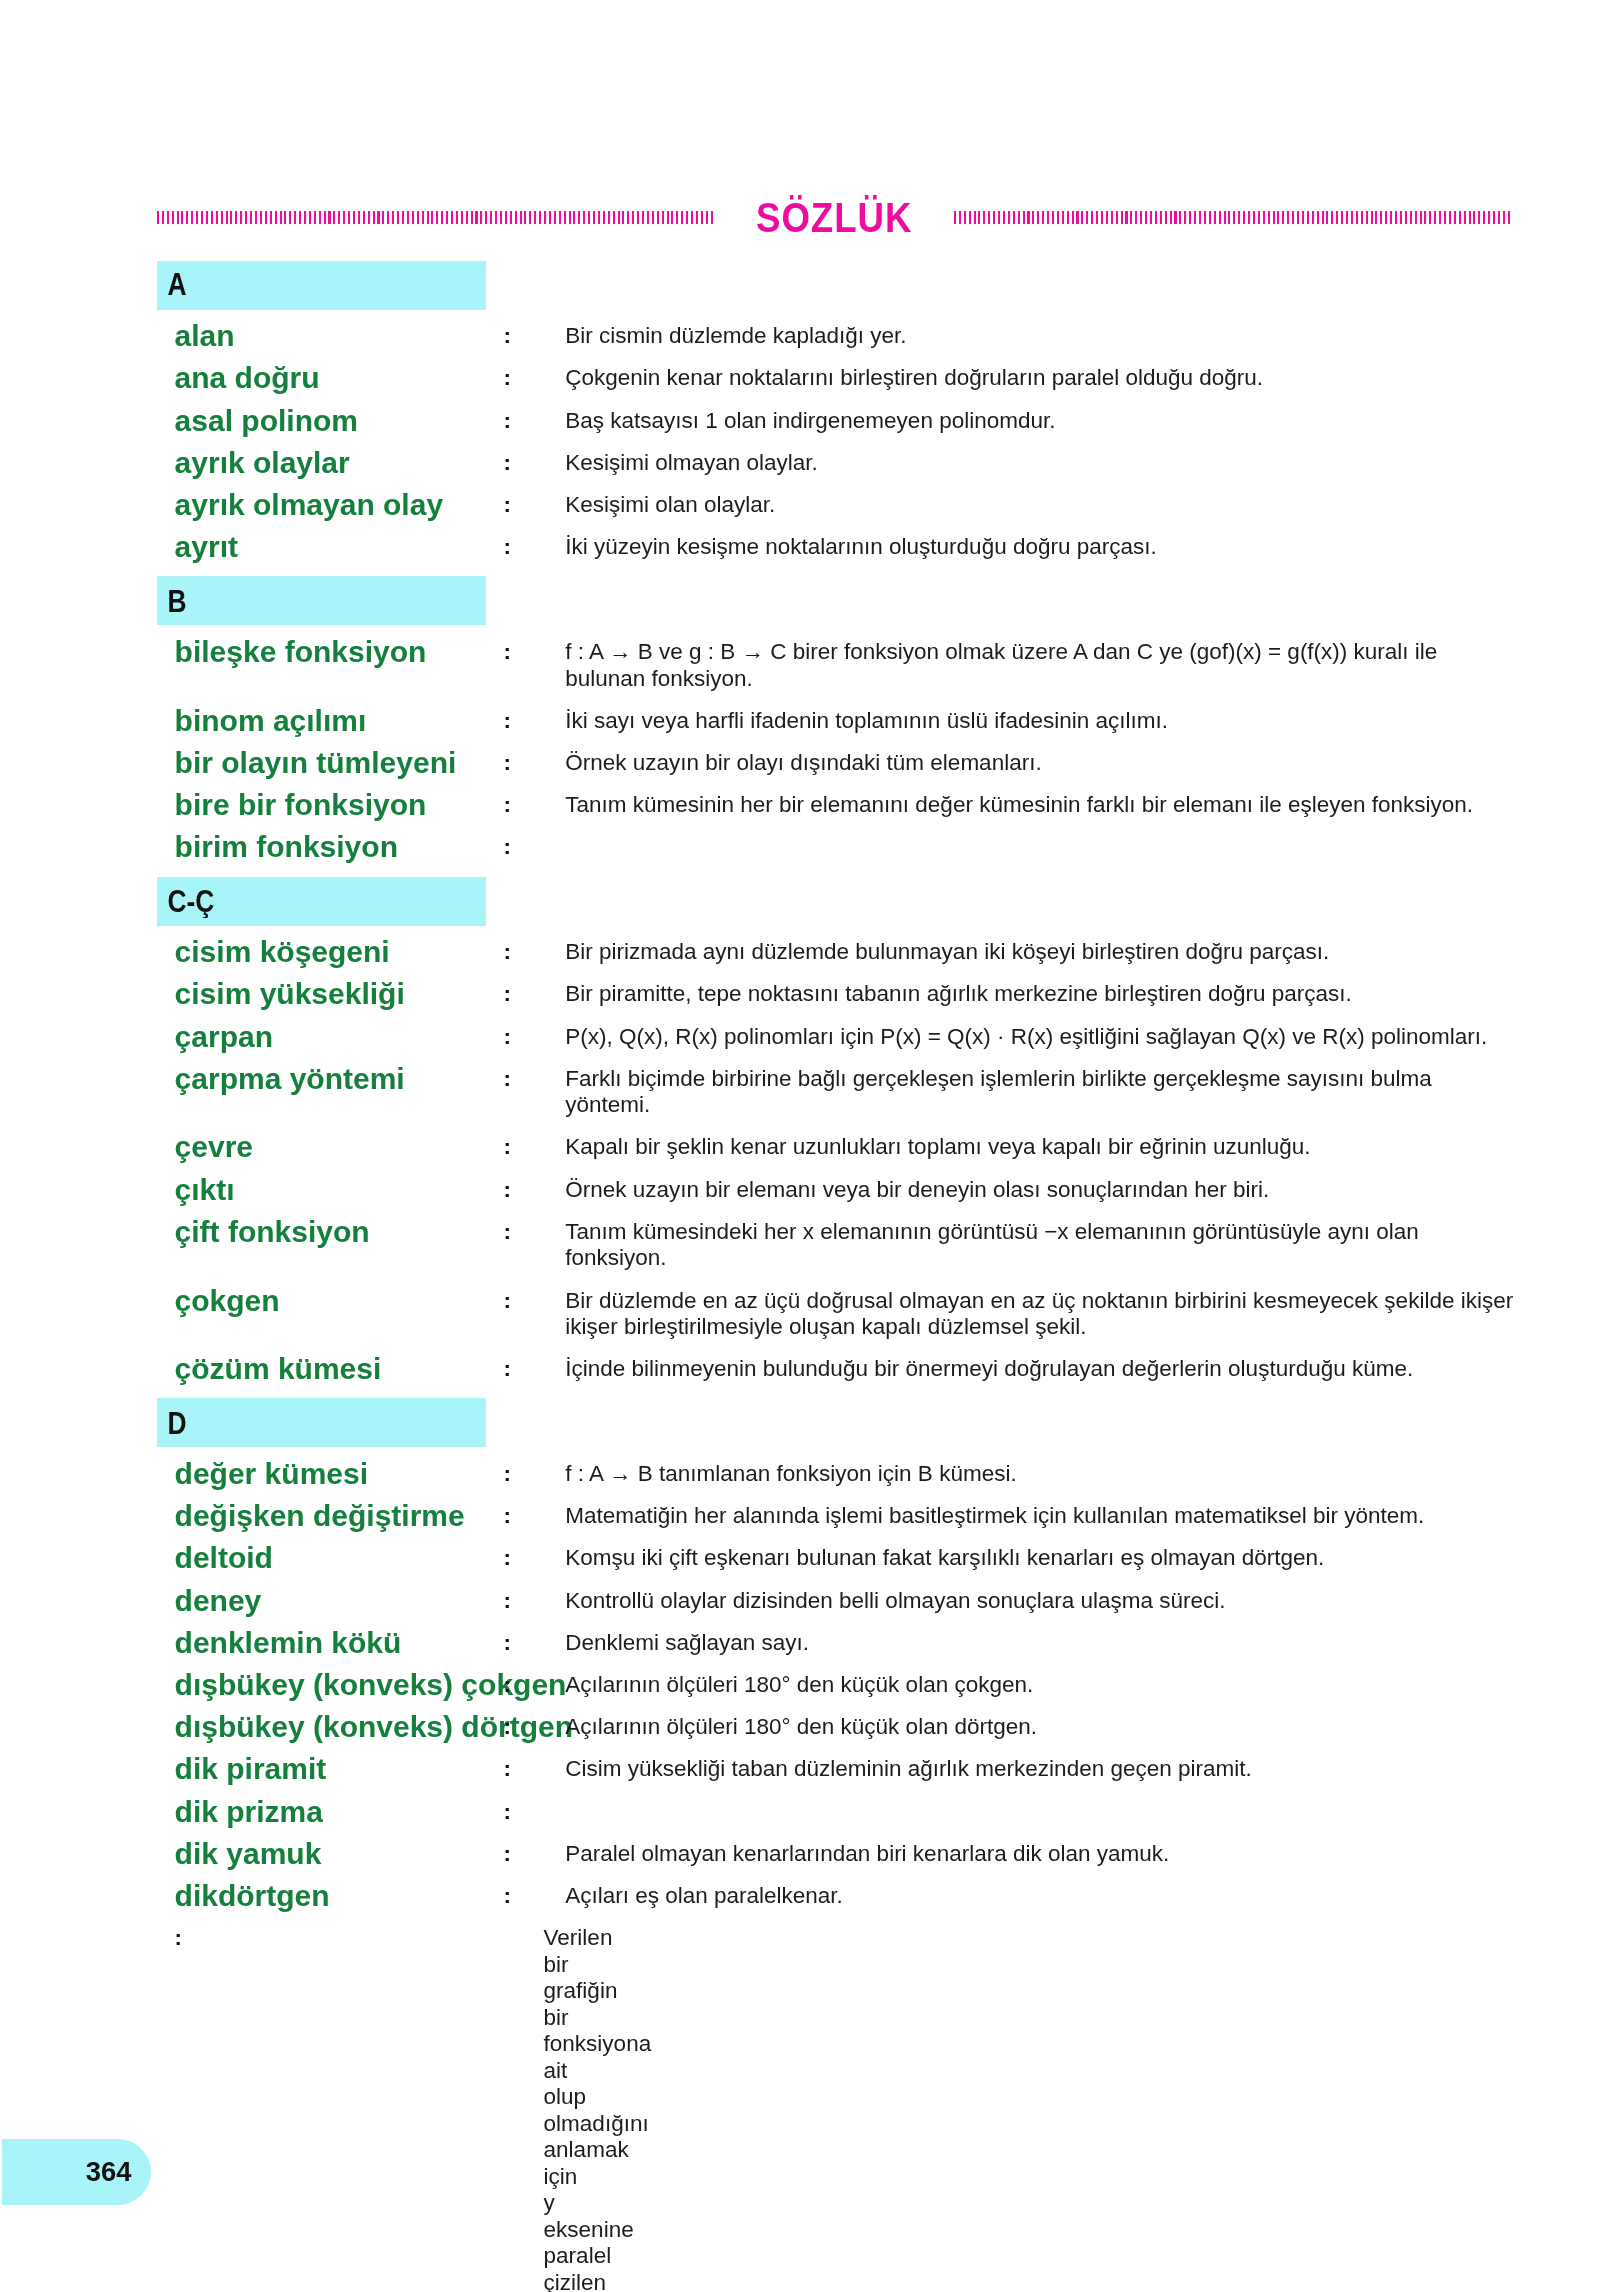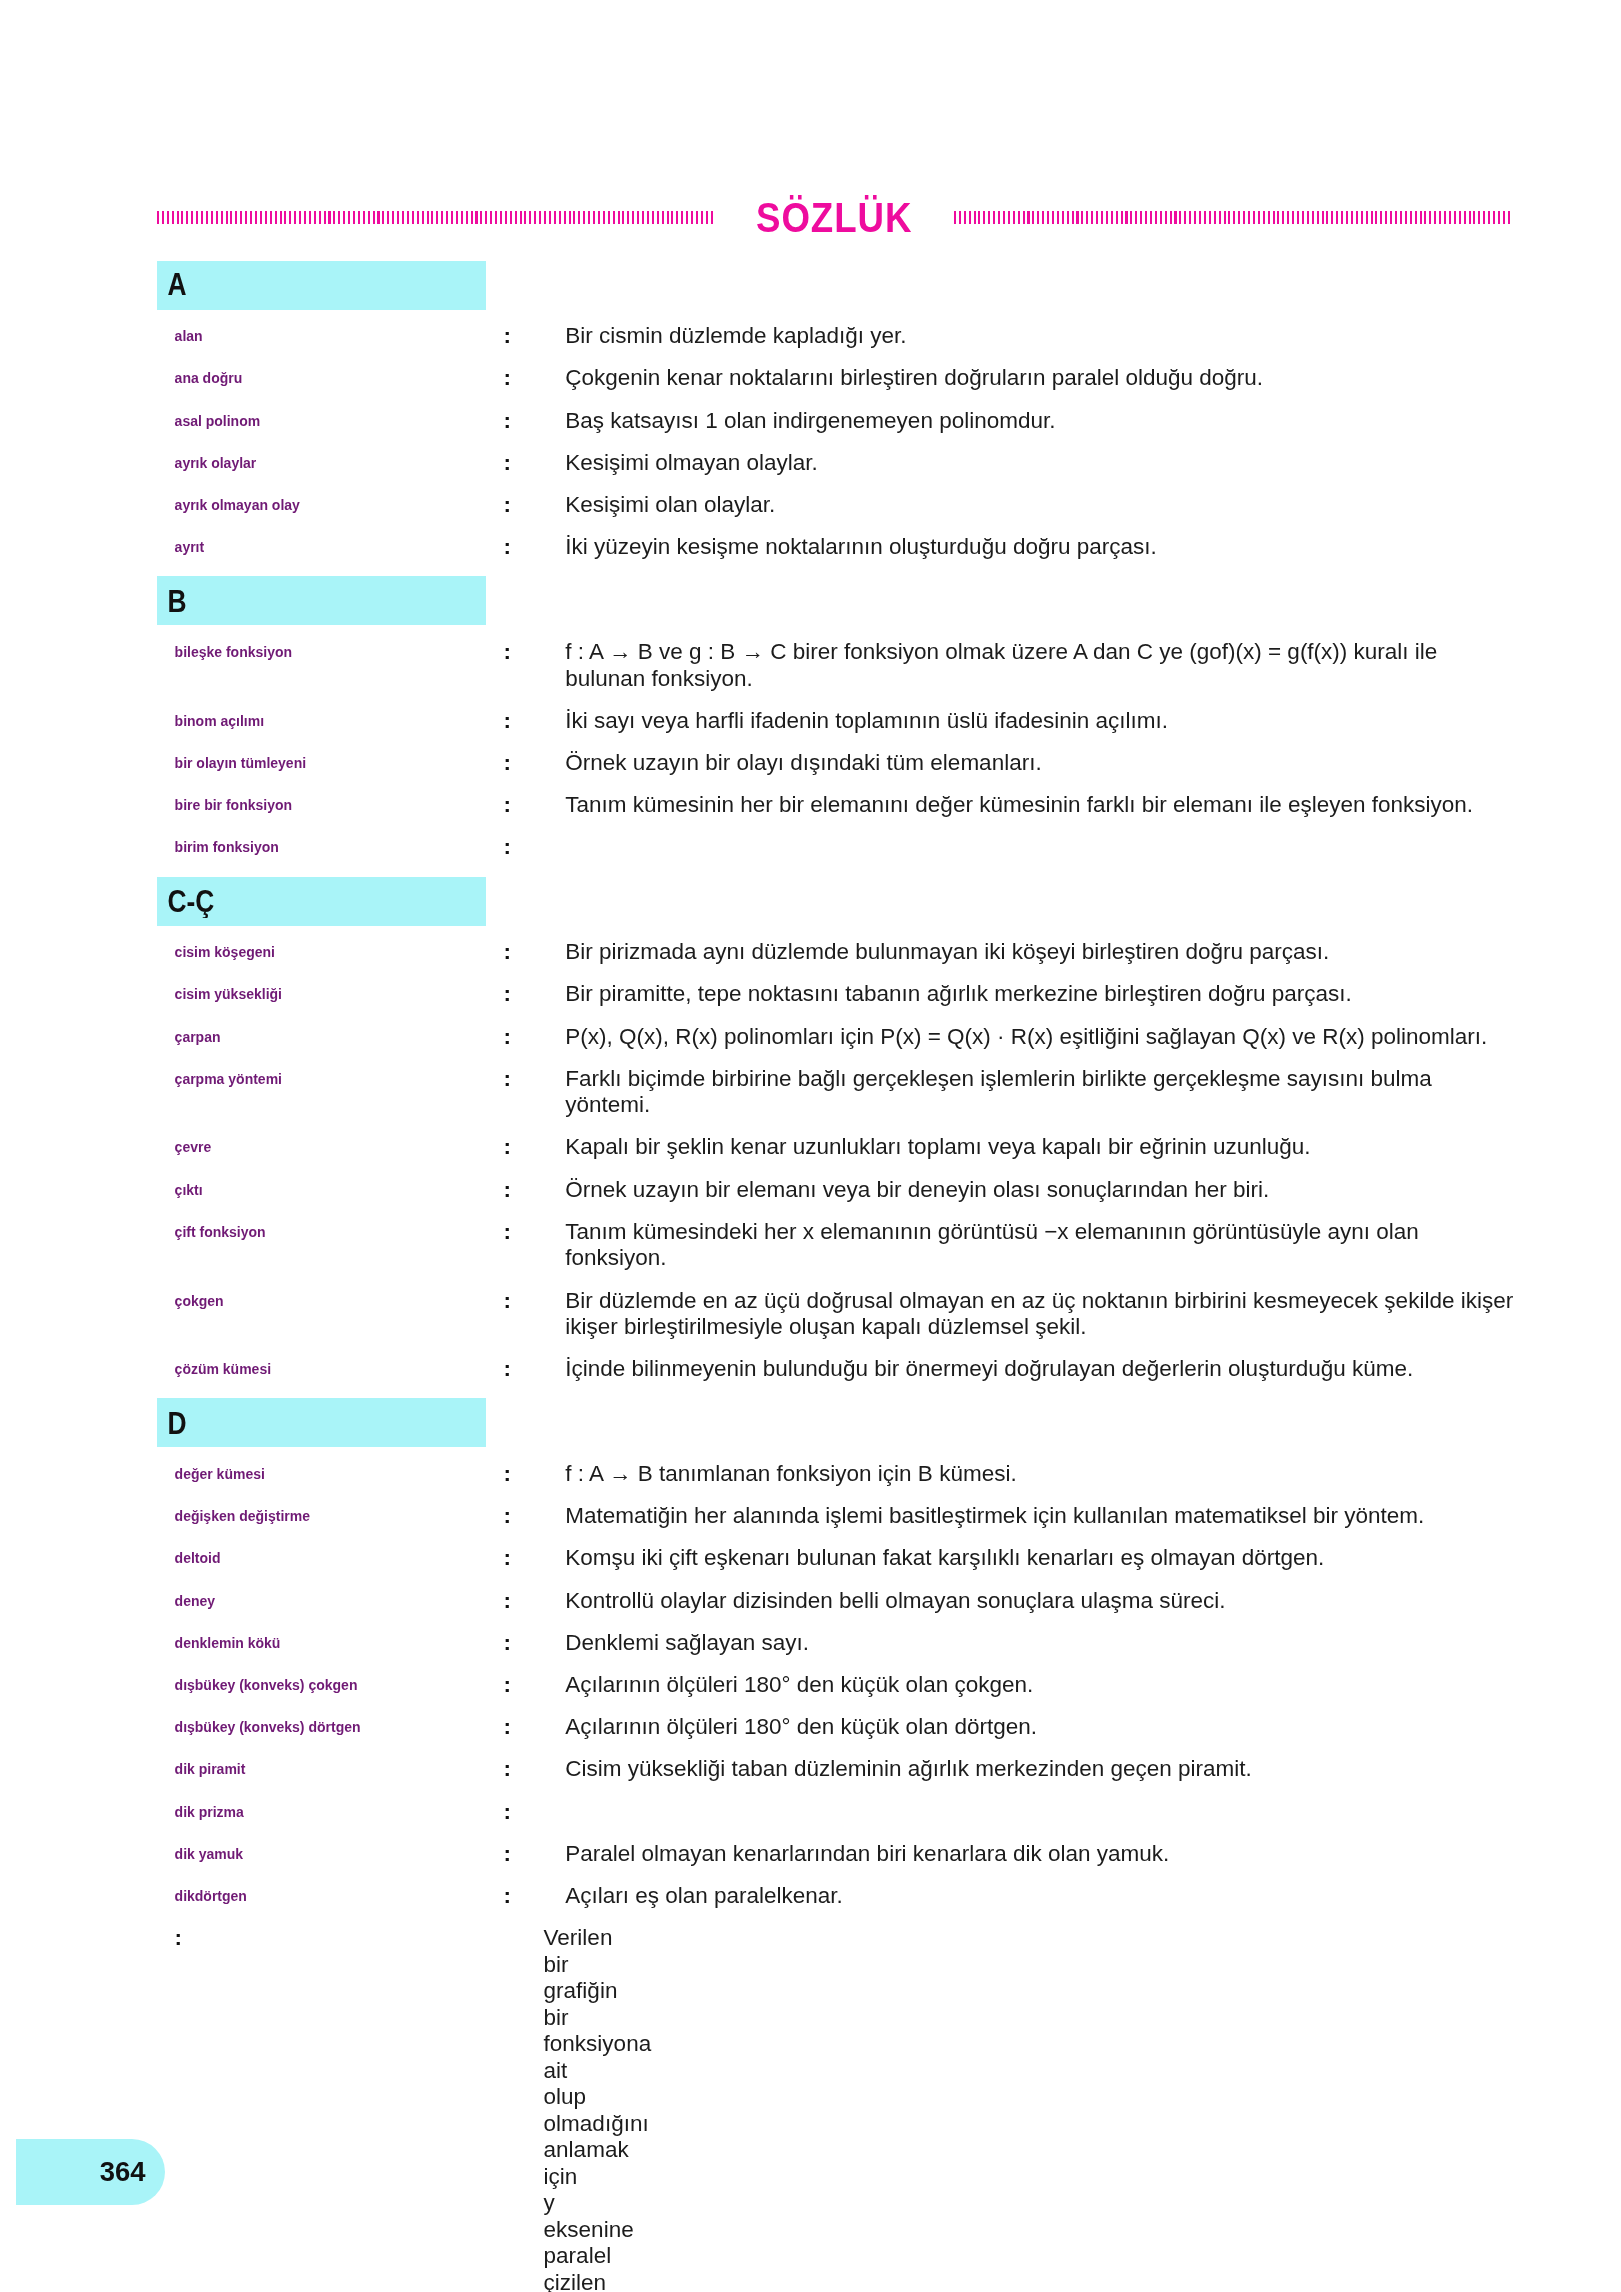--- a/index.html
+++ b/index.html
@@ -60,40 +60,40 @@
     color: #111;
   }
   .row {
     display: grid;
     grid-template-columns: 329px 21.6px 1fr;
     padding-left: 17.6px;
     margin-bottom: 15.7px;
     line-height: 26.5px;
   }
   .term {
-    font-size: 14px;
+    font-size: 30px;
     font-weight: bold;
     white-space: nowrap;
-    color: #701a75;
+    color: #15803d;
   }
   .colon {
     font-size: 22.5px;
     font-weight: bold;
     color: #111;
   }
   .def {
     font-size: 22.5px;
     max-width: 990px;
     color: var(--text, #1c1c1c);
     margin-left: 40px;
   }
   
   .page-badge {
     position: absolute;
-    left: 16px;
+    left: 2px;
     top: 2139px;
     width: 149px;
     height: 66px;
     background: var(--cyan);
     border-radius: 0 33px 33px 0;
     display: flex;
     align-items: center;
     justify-content: flex-end;
     padding-right: 19.6px;
     box-sizing: border-box;

